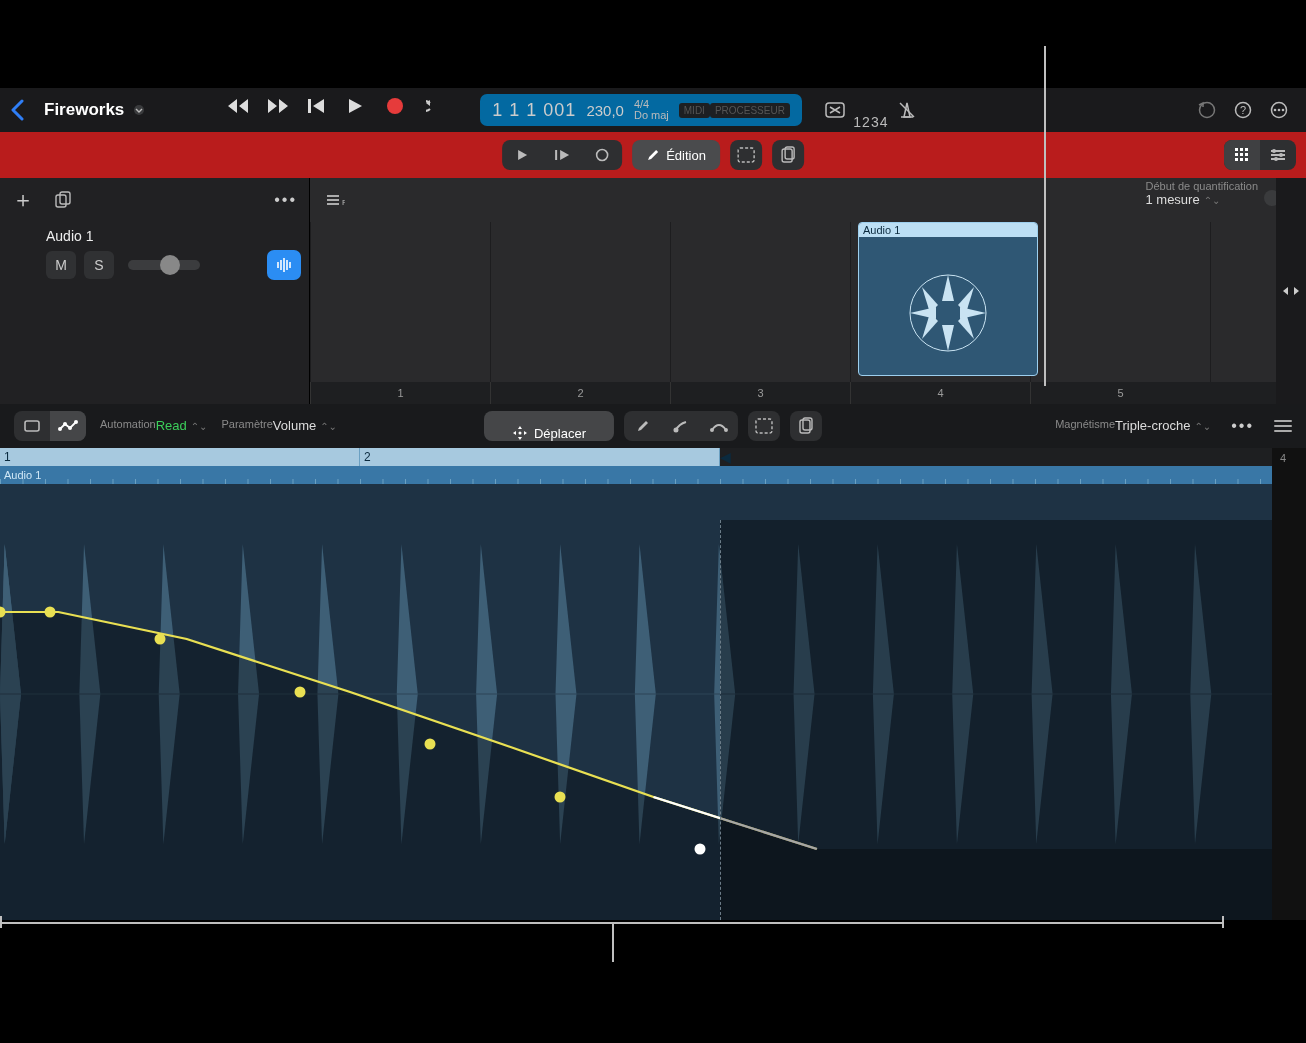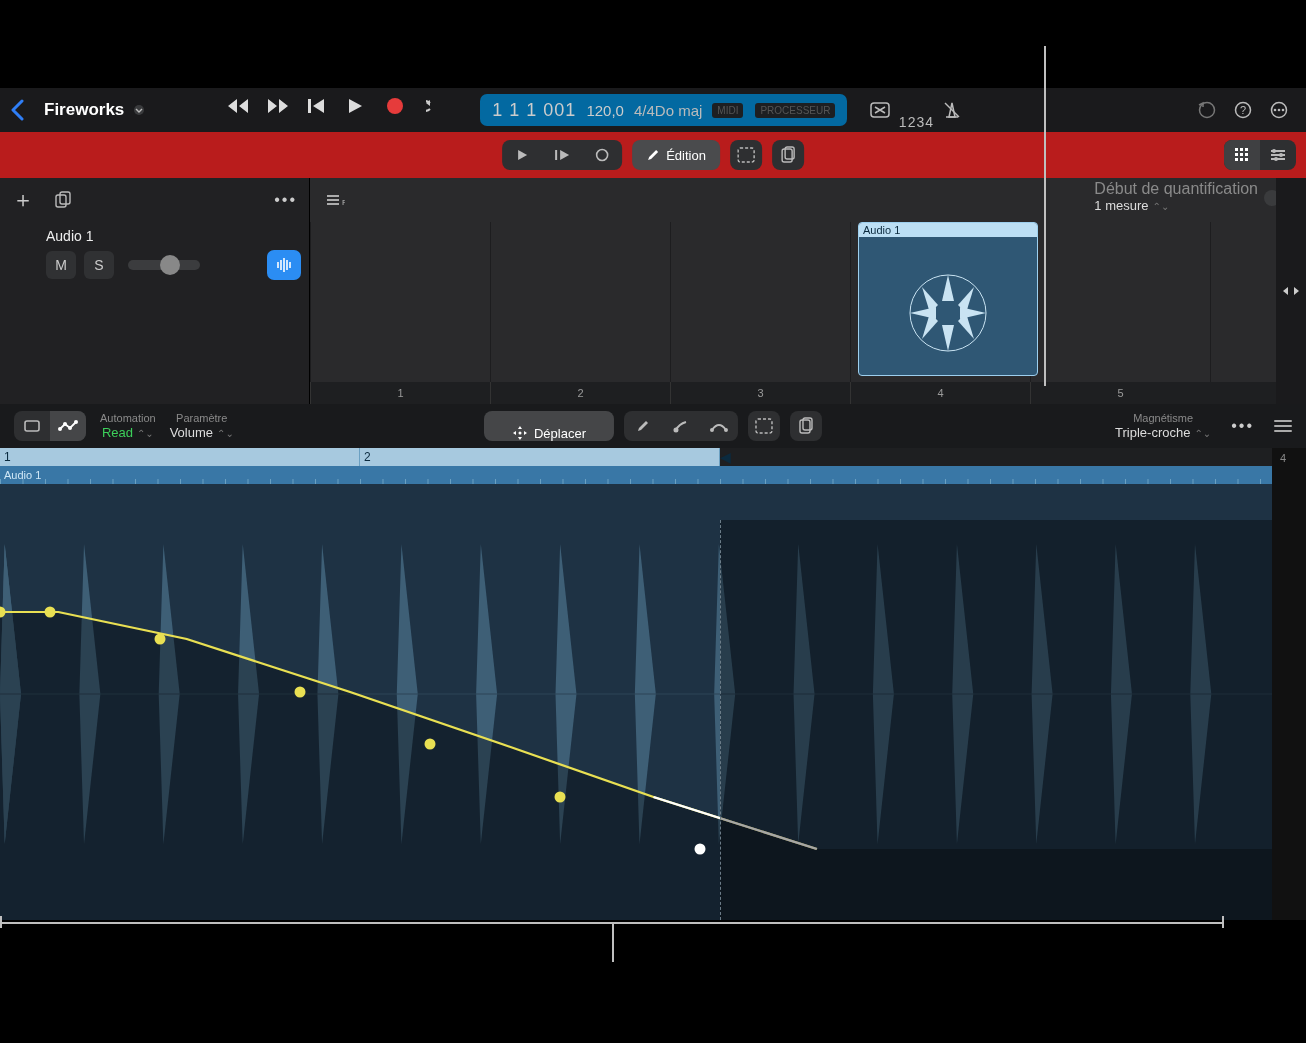--- a/index.html
+++ b/index.html
@@ -18,22 +18,22 @@
 
   .transport-group { display: flex; gap: 14px; margin-left: 80px; align-items:center; }
   .t-btn { width: 26px; height: 26px; color: #ddd; }
 
   .lcd {
     margin-left: 28px; display: flex; align-items: center; gap: 10px;
     background: #0369a1; border-radius: 7px; padding: 3px 12px; height: 32px;
   }
   .lcd-main { color: #ccc; font-size: 18px; font-weight: 500; letter-spacing: 1px; }
   .lcd-sub  { color:#ccc; font-size: 15px; }
-  .lcd-tsig { display:flex; line-height:1; font-size:15px; color:#bbb; }
-  .lcd-pills { display:flex; gap:12px; }
+  .lcd-tsig { display:flex; flex-direction:column; line-height:1; font-size:11px; color:#bbb; }
+  .lcd-pills { display:flex; gap:0; }
   .lcd-pill { font-size:10px; color:#555; background:#1d1f22; padding:2px 5px; border-radius:3px; }
 
   .right-icons { display:flex; gap:14px; margin-left:22px; align-items:center; }
   .topbar-spacer { flex:1; }
   .far-right { display:flex; gap:14px; align-items:center; margin-right:6px; }
 
   .icon-btn { color:#bbb; display:flex; align-items:center; justify-content:center; width:22px; height:22px; }
 
   
   .toolbar2 {
@@ -70,21 +70,21 @@
   .track-ctrls { display:flex; align-items:center; gap:8px; }
   .ms-btn { width:30px; height:28px; background:#303133; border-radius:6px; display:flex; align-items:center; justify-content:center; color:#ccc; font-size:14px; }
   .vol-slider { width:72px; height:10px; background:#3b3c3e; border-radius:5px; position:relative; margin-left:6px; }
   .vol-knob { position:absolute; top:-5px; left:32px; width:20px; height:20px; background:#888; border-radius:50%; }
   .wave-btn { width:34px; height:30px; background:#2b8df3; border-radius:7px; display:flex; align-items:center; justify-content:center; margin-left:auto; }
   .track-index { position:absolute; left:16px; top:308px; color:#9a9a9a; font-size:13px; }
 
   .timeline-main { flex:1; position:relative; background:#2a2a2c; }
   .timeline-toprow { height:44px; display:flex; align-items:center; padding:0 10px; gap:8px; }
   .quant-box { position:absolute; right:48px; top:2px; text-align:left; }
-  .quant-label { font-size:16px; color:#8a8a8a; }
+  .quant-label { font-size:11px; color:#8a8a8a; }
   .quant-val { font-size:13px; color:#ddd; }
   .toggle-dot { position:absolute; right:26px; top:12px; width:16px; height:16px; background:#3a3b3d; border-radius:50%; }
   .speaker-icon { position:absolute; right:0px; top:12px; color:#ccc; font-size:14px; }
 
   .arrange-canvas { position:absolute; left:0; top:44px; right:0; bottom:22px; background:#2a2a2c;
     background-image: linear-gradient(to right, #1d1d1f 1px, transparent 1px);
     background-size: 180px 100%;
   }
   .clip {
     position:absolute; top:0; left:548px; width:180px; height:154px;
@@ -99,21 +99,21 @@
   .right-gutter { position:absolute; right:0; top:178px; width:30px; height:226px; background:#1a1a1c; display:flex; flex-direction:column; align-items:center; justify-content:center; color:#ccc; gap:6px; }
 
   
   .editor {
     position:absolute; left:0; top:404px; width:100%; height:516px; background:#191a1c;
   }
   .editor-toolbar { height:44px; display:flex; align-items:center; padding:0 14px; gap:14px; }
   .ed-seg { display:flex; background:#2e2f31; border-radius:8px; overflow:hidden; height:30px; }
   .ed-seg .es { width:36px; display:flex; align-items:center; justify-content:center; color:#bbb; }
   .ed-seg .es.active { background:#454648; color:#fff; }
-  .stacked-label { display:flex; flex-direction:column; line-height:1.2;text-align:center; }
+  .stacked-label { display:flex; flex-direction:row; line-height:1.2; }
   .stacked-label .top { font-size:11px; color:#8a8a8a; }
   .stacked-label .bot { font-size:13px; }
   .green { color:#3ccf5a; }
   .chev-ud { color:#777; font-size:10px; margin-left:4px; }
 
   .editor-toolbar .center { position:absolute; left:50%; transform:translateX(-50%); display:flex; gap:10px; align-items:center; }
   .move-btn { display:flex; align-items:flex-end; gap:6px; background:#454648; color:#fff; padding:0 28px; height:30px; border-radius:8px; font-size:13px; }
   .mini-seg { display:flex; background:#2e2f31; border-radius:8px; overflow:hidden; height:30px; }
   .mini-seg .mi { width:38px; display:flex; align-items:center; justify-content:center; color:#bbb; }
 
@@ -199,21 +199,21 @@
     <span class="t-btn">
         <svg width="22" height="18" viewBox="0 0 22 18">
           <path d="M4 6 A7 5 0 1 0 4 12" stroke="#ccc" stroke-width="2" fill="none"></path>
           <path d="M4 3 L4 9 L0 6 Z" fill="#ccc"></path>
         </svg>
       </span>
   </div>
 
   <div class="lcd">
     <span class="lcd-main">1 1 1 001</span>
-    <span class="lcd-sub">120,0</span>
+    <span class="lcd-sub">230,0</span>
     <span class="lcd-tsig">
       <span>4/4</span>
       <span>Do maj</span>
     </span>
     <span class="lcd-pills">
       <span class="lcd-pill">MIDI</span>
       <span class="lcd-pill">PROCESSEUR</span>
     </span>
   </div>
 

